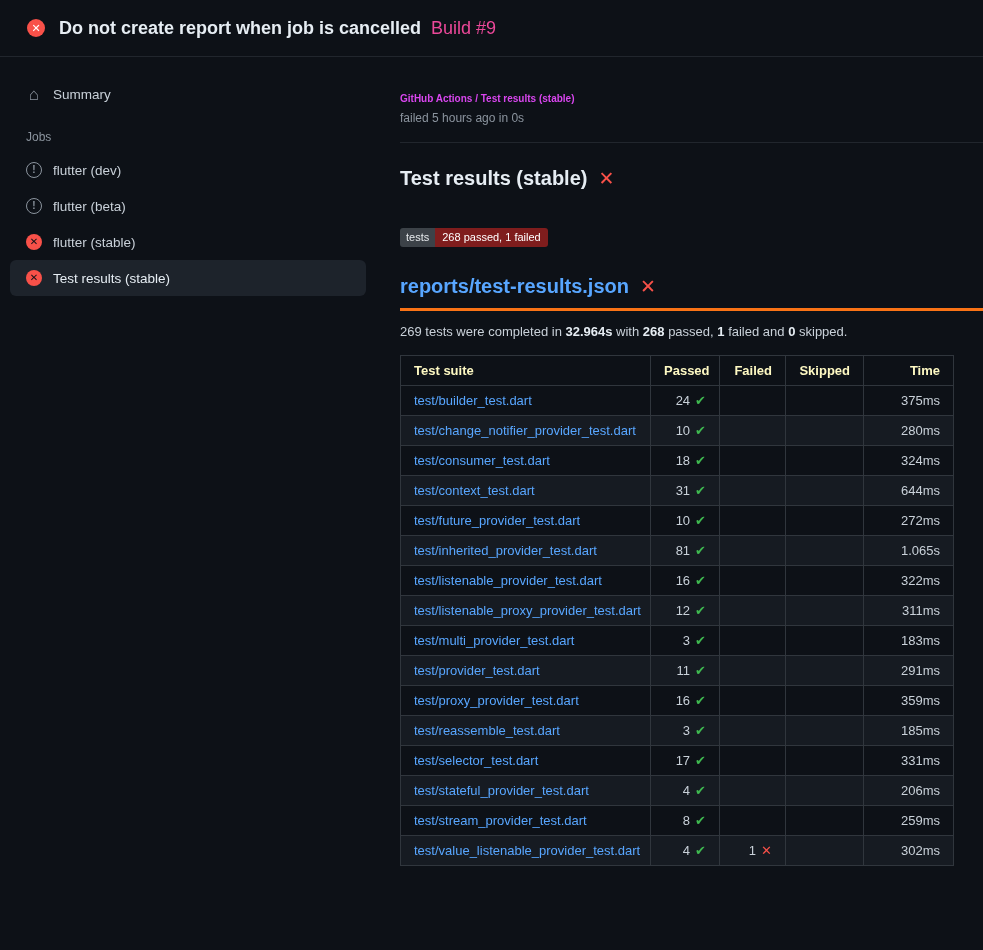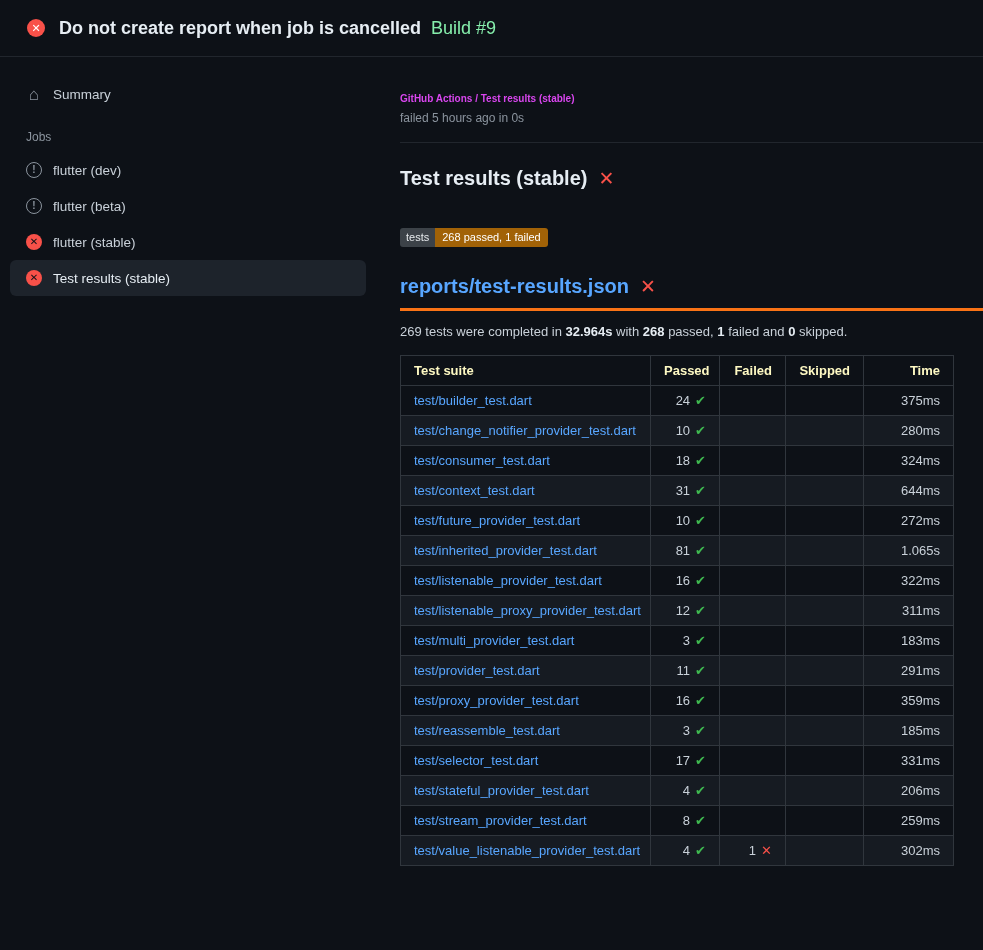--- a/index.html
+++ b/index.html
@@ -17,21 +17,21 @@
     height: 57px; padding: 0 16px 0 27px;
     border-bottom: 1px solid #21262d;
   }
   .header-status {
     width: 18px; height: 18px; border-radius: 50%;
     background: #f85149; color: #ffffff;
     display: inline-flex; align-items: center; justify-content: center;
     font-size: 11px; font-weight: 700; flex: none;
   }
   .header-title { font-size: 18px; font-weight: 700; color: #e6edf3; white-space: nowrap; }
-  .header-build { font-size: 18px; font-weight: 400; color: #86efac; margin-left: 6px; }
+  .header-build { font-size: 18px; font-weight: 400; color: #ec4899; margin-left: 6px; }
 
   
   .layout { display: flex; align-items: flex-start; }
 
   
   .sidebar { width: 378px; flex: none; padding: 20px 12px 0 10px; }
   .sidebar-item {
     display: flex; align-items: center; gap: 11px;
     padding: 10px 16px; border-radius: 6px;
     font-size: 13.5px; color: #c9d1d9; cursor: pointer;
@@ -54,21 +54,21 @@
   .divider { margin-top: 17px; border-bottom: 1px solid #21262d; }
 
   .section-heading {
     margin-top: 24px; display: flex; align-items: center; gap: 11px;
     font-size: 20px; font-weight: 700; color: #e6edf3;
   }
   .heading-x { color: #f85149; font-weight: 900; font-size: 19px; line-height: 1; }
 
   .badge { margin-top: 21px; display: inline-flex; font-size: 11px; line-height: 1; }
   .badge-label { background: #3c4248; color: #e6e9ec; padding: 4px 6px; border-radius: 3px 0 0 3px; }
-  .badge-value { background: #a16207; color: #ffffff; padding: 4px 7px; border-radius: 0 3px 3px 0; }
+  .badge-value { background: #7f1d1d; color: #ffffff; padding: 4px 7px; border-radius: 0 3px 3px 0; }
 
   .report-heading {
     margin-top: 28px; padding-bottom: 10px;
     border-bottom: 3px solid #f97316;
     display: flex; align-items: center; gap: 11px;
     font-size: 20px; font-weight: 700;
   }
   .report-link { color: #58a6ff; text-decoration: none; }
 
   .summary-line { font-size: 13px; color: #c9d1d9; }

